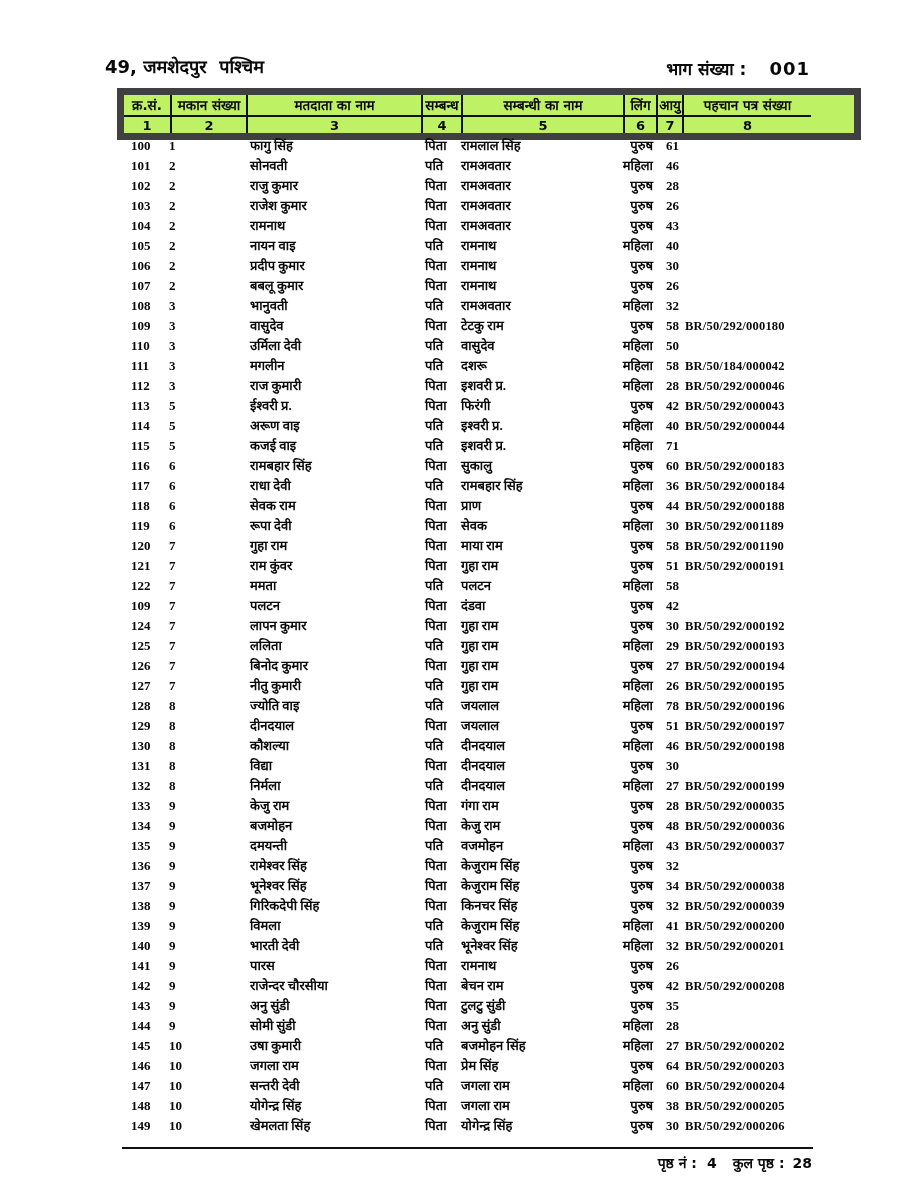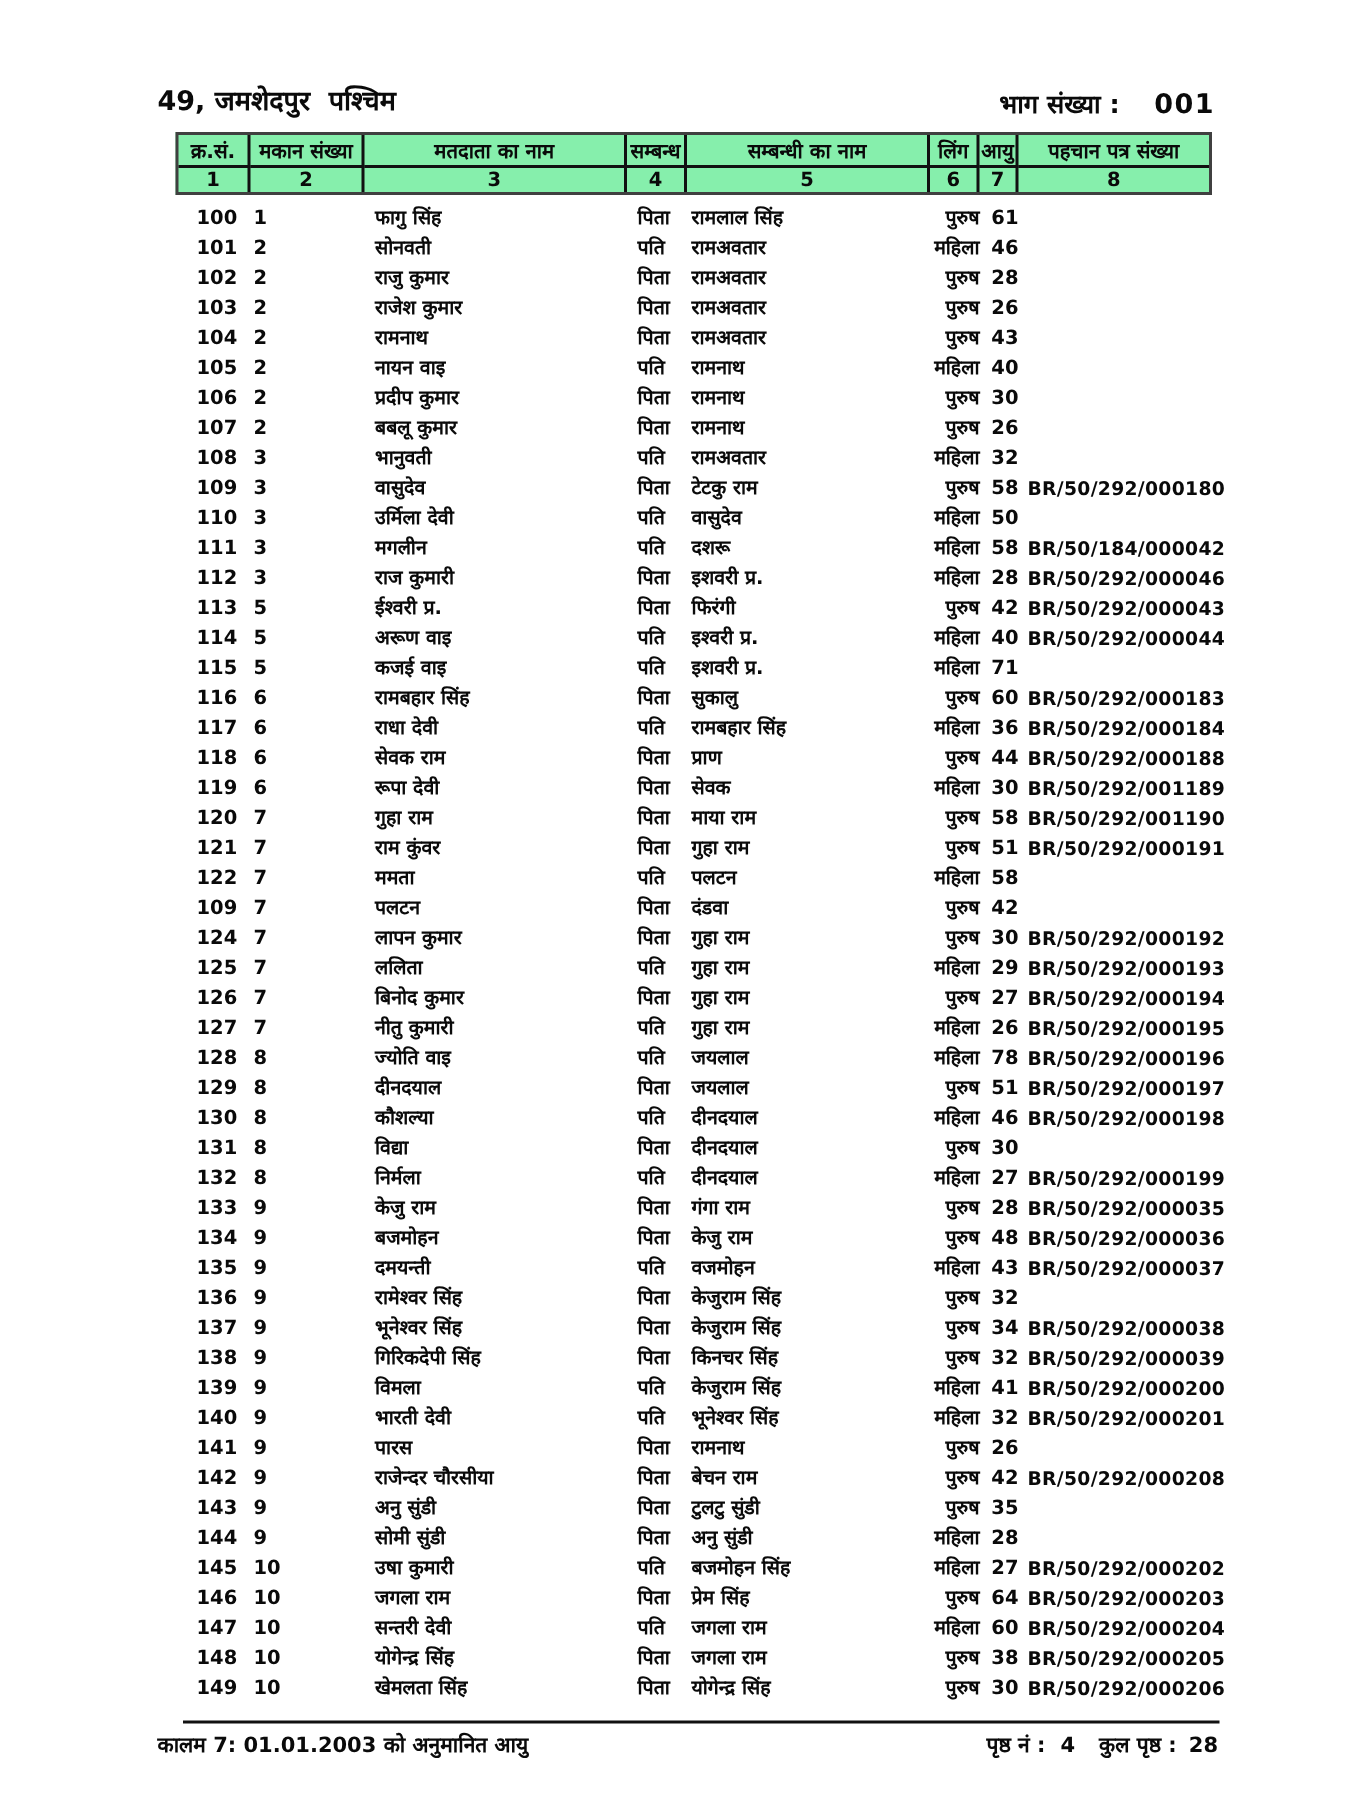--- a/index.html
+++ b/index.html
@@ -17,41 +17,42 @@
     font-size:18px; white-space:pre;
   }
   .subtitle-right {
     position:absolute; top:57px; right:90px;
     font-size:17px; white-space:nowrap;
   }
   .subtitle-right .part-val { font-size:18px; margin-left:23px; letter-spacing:1px; }
 
   
   .thead {
-    position:absolute; left:117px; top:88px; width:691px;
-    border:2px solid #404040; box-sizing:border-box; background:#86efac;
+    position:absolute; left:117px; top:88px; width:744px;
+    border:7px solid #404040; box-sizing:border-box; background:#bef264;
   }
   .hgrid {
     display:grid;
     grid-template-columns:48px 76px 175px 40px 162px 33px 26px 127px;
   }
   .hcell {
     display:flex; align-items:center; justify-content:center;
     border-right:2px solid #111; box-sizing:border-box;
     white-space:nowrap; overflow:hidden;
   }
   .hcell:last-child { border-right:none; }
   .hrow1 .hcell { height:22px; font-size:13.5px; border-bottom:2px solid #111; }
   .hrow2 .hcell { height:16px; font-size:13px; }
 
   
   .rows { position:absolute; left:119px; top:136px; width:687px; }
   .vrow {
     display:grid; height:20px;
     grid-template-columns:48px 76px 175px 40px 162px 33px 26px 127px;
+    font-family:Liberation Serif, serif;
   }
   .cell {
     font-size:13px; line-height:20px; white-space:nowrap; overflow:visible;
   }
   .c1 { padding-left:12px; }
   .c2 { padding-left:2px; }
   .c3 { padding-left:7px; }
   .c4 { padding-left:7px; }
   .c5 { padding-left:3px; }
   .c6 { text-align:right; }
@@ -605,19 +606,18 @@
         <div class="cell c4">पिता</div>
         <div class="cell c5">योगेन्द्र सिंह</div>
         <div class="cell c6">पुरुष</div>
         <div class="cell c7">30</div>
         <div class="cell c8">BR/50/292/000206</div>
       </div>
     </div>
 
   <div class="footer-line"></div>
 
-  <div class="footer-left">कालम 7: 01.01.2003 को अनुमानित आयु</div>
 
   <div class="footer-right">
     <span>पृष्ठ नं :</span><span class="pg-num">4</span><span>कुल पृष्ठ :</span><span class="pg-total">28</span>
   </div>
 
 </div>
 
 </body></html>

